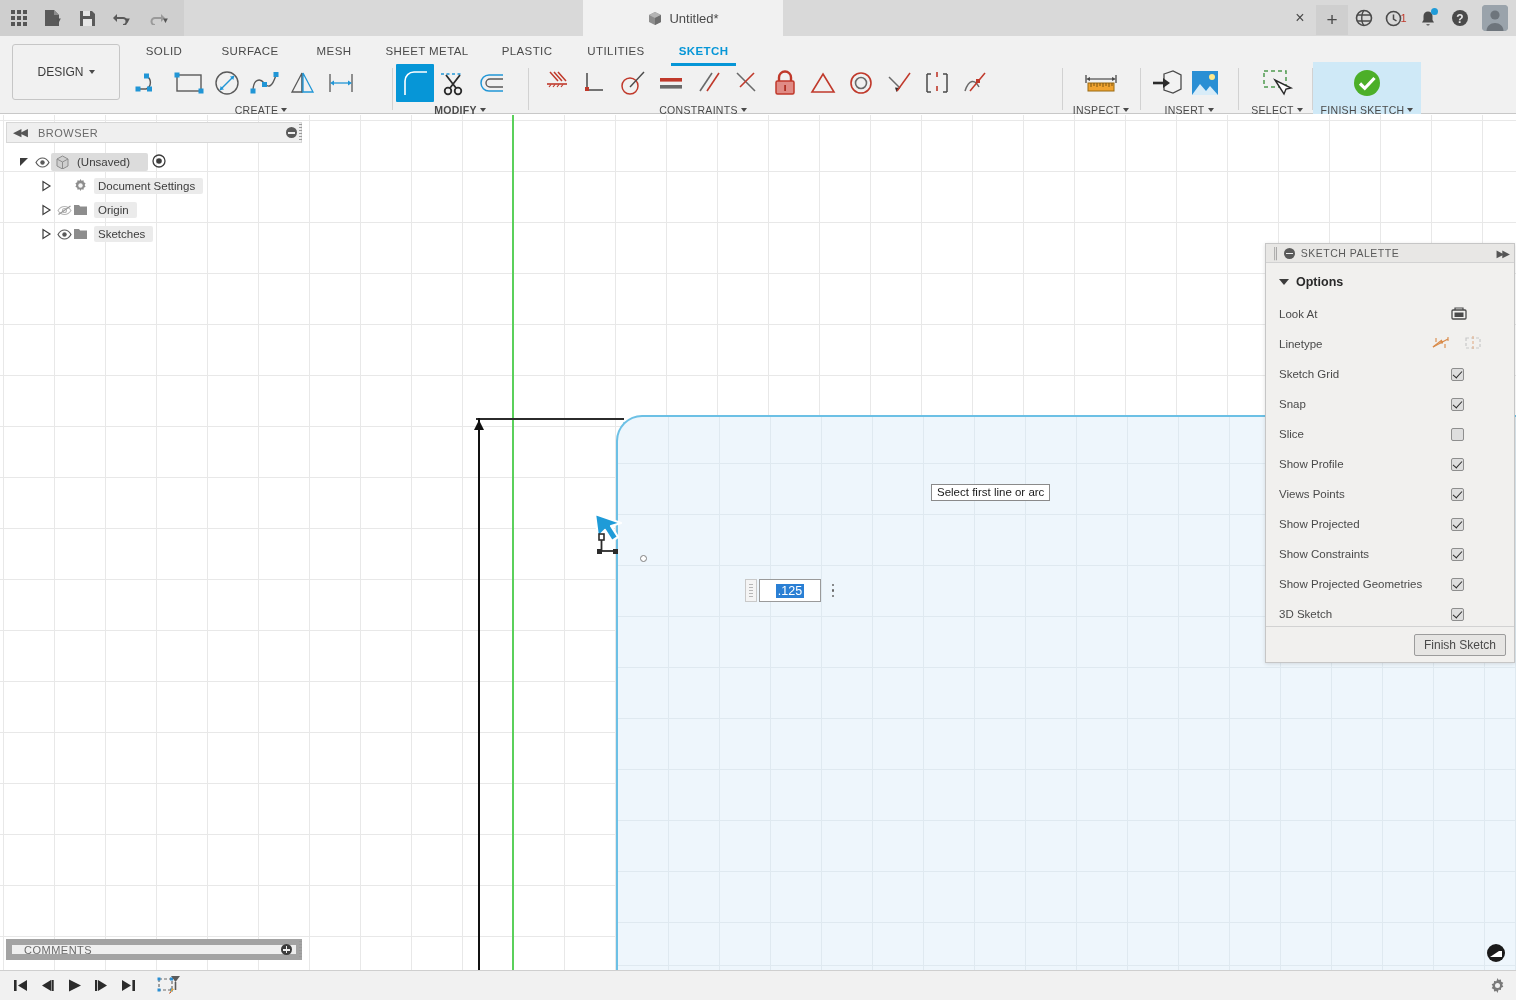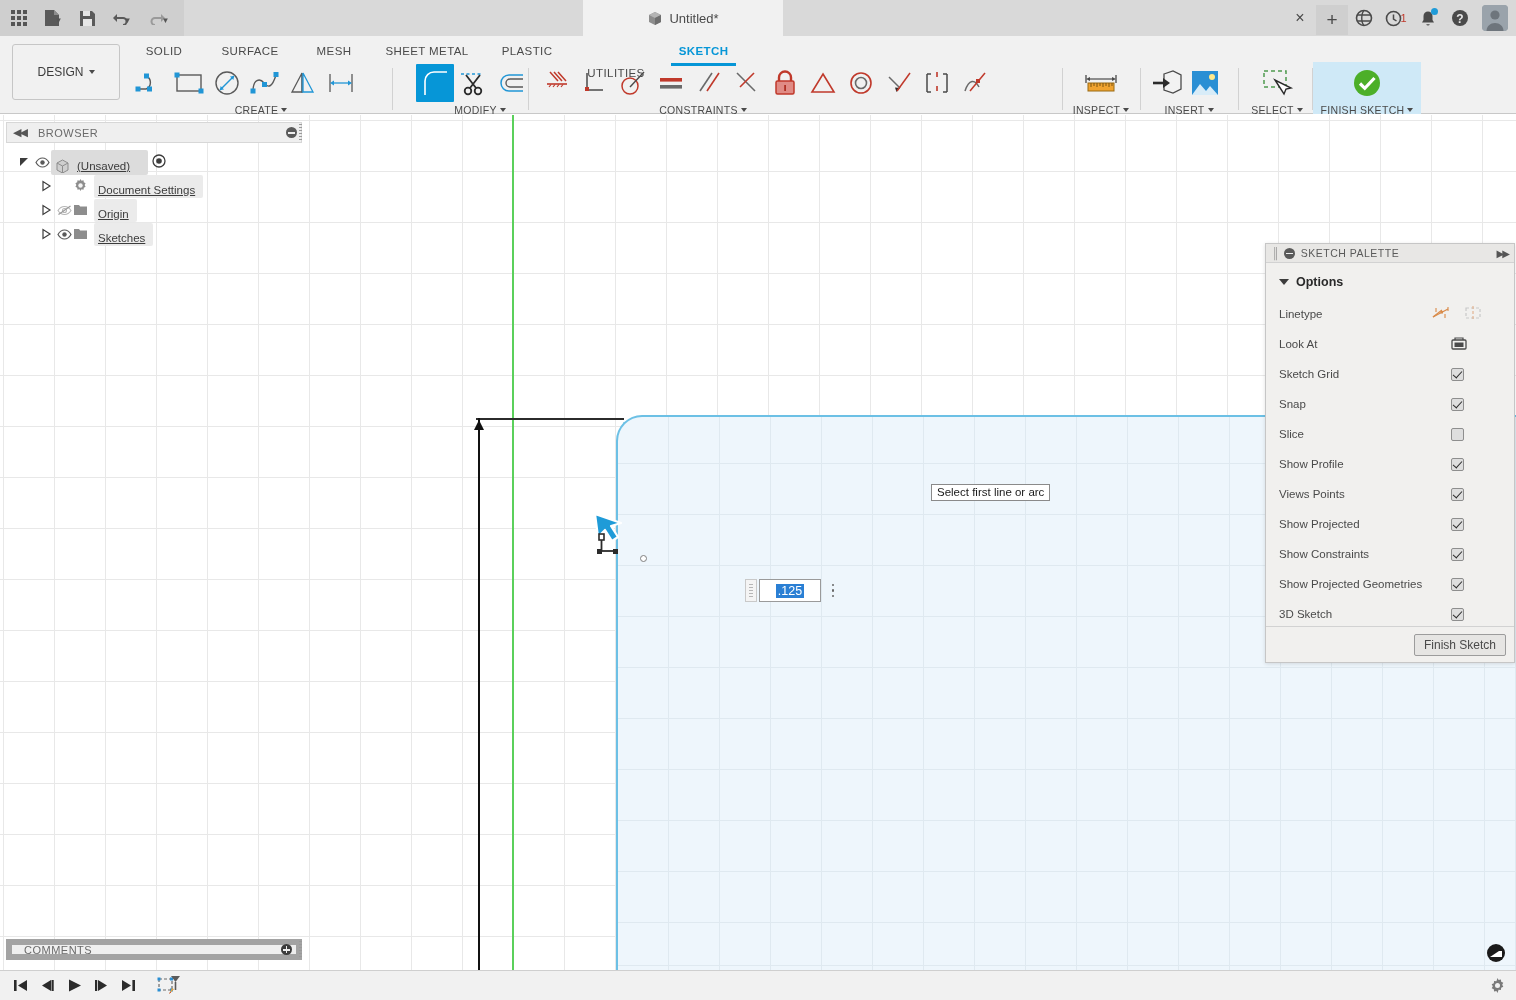--- a/index.html
+++ b/index.html
@@ -118,21 +118,21 @@
   }
   .circle-minus::after{content:'';position:absolute;left:2px;top:5px;width:7px;height:1.5px;background:#efefef;}
   .tree { position:absolute; left:10px; top:150px; width:290px; font-size:11.5px; color:#3c3c3c;}
   .tnode { display:flex; align-items:center; height:24px; }
   .tri-open {
     width:12px;height:12px;margin-right:4px;position:relative;
   }
   .tri-closed {
     width:12px;height:12px;margin-right:4px;position:relative;
   }
-  .node-label { background:#ebebeb; padding:9px 8px 2px 4px; border-radius:2px;text-decoration:underline;}
+  .node-label { background:#ebebeb; padding:2px 8px 2px 4px; border-radius:2px;}
   .node-label.root { background:#dcdcdc; padding-right:18px;}
   .eye { width:17px; display:flex;align-items:center;justify-content:center;}
 
   
   .comments {
     position:absolute; left:6px; top:939px; width:296px; height:21px;
     background:#efefef; border:6px solid #a3a3a3;
     display:flex; align-items:center; font-size:11px; color:#6a6a6a; letter-spacing:.5px;
   }
   .circle-plus {
@@ -390,21 +390,21 @@
       <span>DESIGN</span>
       <span class="caret-d"></span>
     </div>
 
     <div class="rtab-hl" style="left:671px; width:65px;"></div>
     <div class="rtab" style="left:130px; width:68px;">SOLID</div>
     <div class="rtab" style="left:206px; width:88px;">SURFACE</div>
     <div class="rtab" style="left:300px; width:68px;">MESH</div>
     <div class="rtab" style="left:372px; width:110px;">SHEET METAL</div>
     <div class="rtab" style="left:488px; width:78px;">PLASTIC</div>
-    <div class="rtab" style="left:574px; width:84px;margin-top:22px;">UTILITIES</div>
+    <div class="rtab" style="left:574px; width:84px;">UTILITIES</div>
     <div class="rtab active" style="left:671px; width:65px;">SKETCH</div>
 
     <div class="panel" style="left:132px; width:258px;">
       <div class="panel-icons">
         <div class="ic">
           <svg width="34" height="26" viewBox="0 0 34 26">
               <path d="M4 19h8a7 7 0 0 0 0-13" stroke="#5a5a5a" stroke-width="1.4" fill="none"></path>
               <rect x="1.5" y="16.5" width="5" height="5" fill="#2196d6"></rect>
               <rect x="13" y="16.5" width="5" height="5" fill="#2196d6"></rect>
               <rect x="10" y="3.5" width="5" height="5" fill="#2196d6"></rect>
@@ -448,21 +448,21 @@
             </svg>
         </div>
       </div>
       <div class="panel-label">
         <span>CREATE</span>
         <span class="caret-d"></span>
       </div>
     </div>
     <div class="vsep" style="left:392px;"></div>
 
-    <div class="panel" style="left:416px; width:128px;">
+    <div class="panel" style="left:396px; width:128px;font-weight:bold;">
       <div class="panel-icons">
         <div class="ic sel">
           <svg width="30" height="30" viewBox="0 0 30 30">
               <rect x="1" y="1" width="28" height="28" fill="#0696d7"></rect>
               <path d="M5 27V13a9 9 0 0 1 9-9h13" stroke="#ffffff" stroke-width="1.6" fill="none"></path>
             </svg>
         </div>
         <div class="ic">
           <svg width="32" height="28" viewBox="0 0 32 28">
               <path d="M4 5h22" stroke="#2196d6" stroke-width="1.5" stroke-dasharray="3,2.5"></path>
@@ -825,20 +825,33 @@
       <span class="pal-dots">║</span>
       <span class="circle-minus"></span>
       <span>SKETCH PALETTE</span>
       <span class="pal-expand">▶▶</span>
     </div>
 
     <div class="pal-body">
       <div class="opt-header">
         <span class="tri-down"></span>
         <span>Options</span>
+      </div>
+
+      <div class="pal-row">
+        <span>Look At</span>
+        <span class="ctl" style="padding-right:46px;">
+          <span>
+            <svg width="18" height="16" viewBox="0 0 18 16">
+                <rect x="2" y="5" width="14" height="9" rx="1" fill="none" stroke="#4a4a4a" stroke-width="1.3"></rect>
+                <rect x="4.5" y="7.5" width="9" height="4.5" fill="#4a4a4a"></rect>
+                <path d="M5 5V3h8v2" stroke="#4a4a4a" stroke-width="1.2" fill="none"></path>
+              </svg>
+          </span>
+        </span>
       </div>
 
       <div class="pal-row">
         <span>Linetype</span>
         <span class="ctl" style="padding-right:32px;">
           <span>
             <svg width="18" height="16" viewBox="0 0 18 16">
                 <path d="M1 12L16 4" stroke="#d98b4a" stroke-width="1.3"></path>
                 <path d="M1 12l9-7" stroke="#d98b4a" stroke-width="1.3"></path>
                 <path d="M4 3v4M13 9v4M16 2v4" stroke="#d98b4a" stroke-width="1.1"></path>
@@ -848,33 +861,20 @@
           <span>
             <svg width="18" height="16" viewBox="0 0 18 16">
                 <rect x="2" y="3" width="14" height="10" fill="none" stroke="#c9c9c9" stroke-width="1.2" stroke-dasharray="3,2"></rect>
                 <path d="M9 1v14" stroke="#e0a880" stroke-width="1" stroke-dasharray="3,2"></path>
               </svg>
           </span>
         </span>
       </div>
 
       <div class="pal-row">
-        <span>Look At</span>
-        <span class="ctl" style="padding-right:46px;">
-          <span>
-            <svg width="18" height="16" viewBox="0 0 18 16">
-                <rect x="2" y="5" width="14" height="9" rx="1" fill="none" stroke="#4a4a4a" stroke-width="1.3"></rect>
-                <rect x="4.5" y="7.5" width="9" height="4.5" fill="#4a4a4a"></rect>
-                <path d="M5 5V3h8v2" stroke="#4a4a4a" stroke-width="1.2" fill="none"></path>
-              </svg>
-          </span>
-        </span>
-      </div>
-
-      <div class="pal-row">
         <span>Sketch Grid</span>
         <span class="ctl">
           <span class="chk on"></span>
         </span>
       </div>
 
       <div class="pal-row">
         <span>Snap</span>
         <span class="ctl">
           <span class="chk on"></span>

